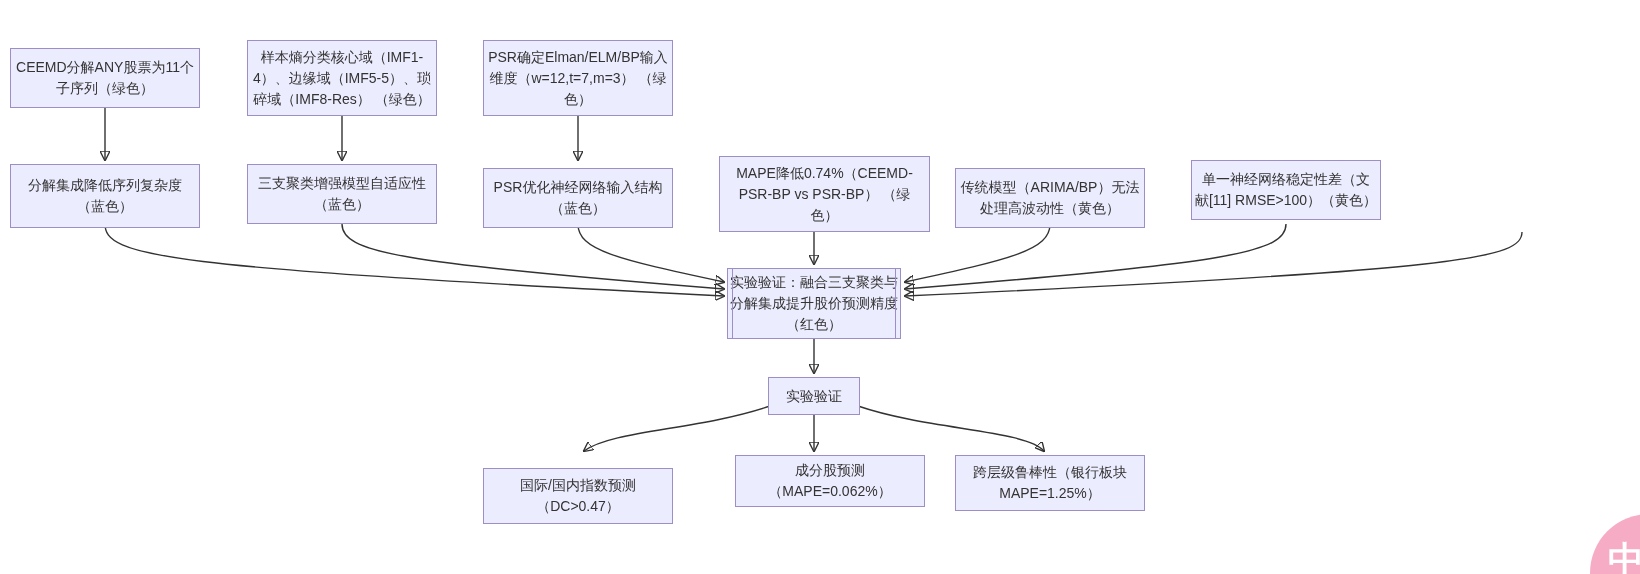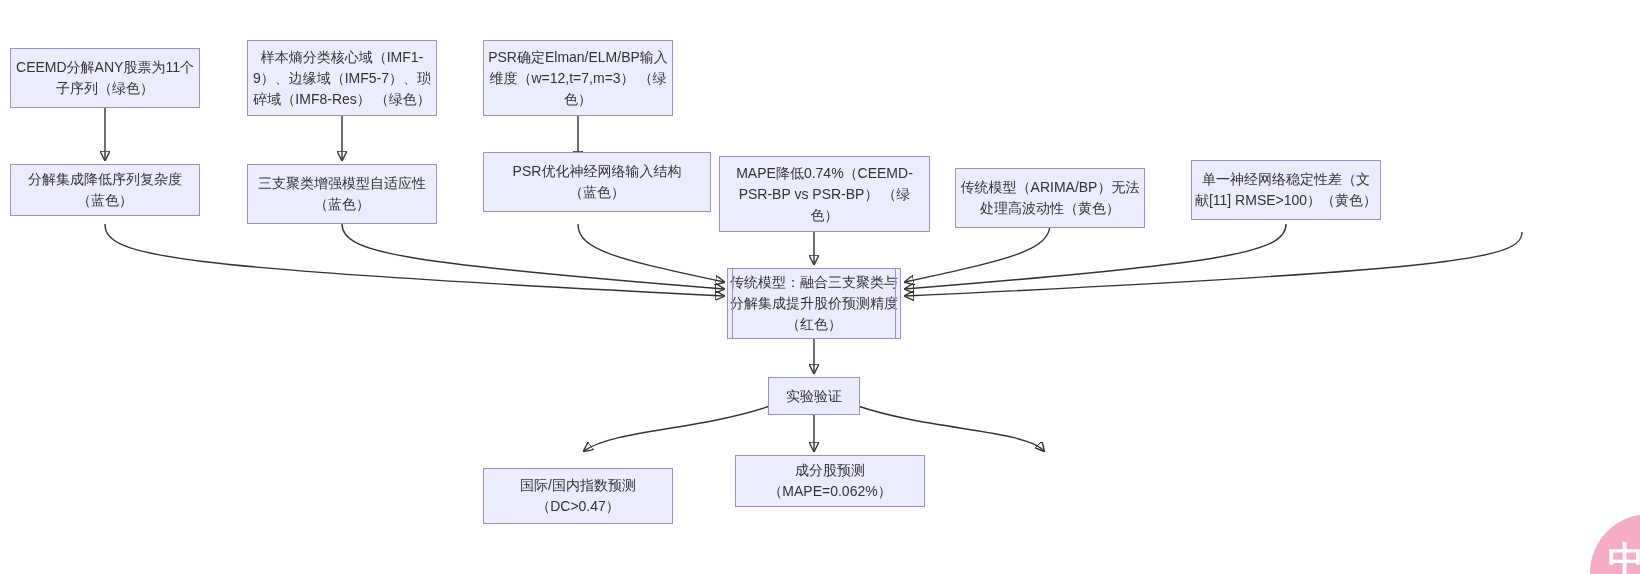--- a/index.html
+++ b/index.html
@@ -60,71 +60,75 @@
     <path d="M814 415 L814 451" marker-end="url(#ah)"></path>
     <path d="M858 406 C928 430, 1026 430, 1044 451" marker-end="url(#ah)"></path>
   </svg>
 
   <div class="node" style="left:10px;top:48px;width:190px;height:60px">
     <span>CEEMD分解ANY股票为11个
 子序列（绿色）</span>
   </div>
   <div class="node" style="left:247px;top:40px;width:190px;height:76px">
     <span>样本熵分类核心域（IMF1-
-9）、边缘域（IMF5-7）、琐
+4）、边缘域（IMF5-5）、琐
 碎域（IMF8-Res） （绿色）</span>
   </div>
   <div class="node" style="left:483px;top:40px;width:190px;height:76px">
     <span>PSR确定Elman/ELM/BP输入
 维度（w=12,t=7,m=3） （绿
 色）</span>
   </div>
 
-  <div class="node" style="left:10px;top:164px;width:190px;height:52px">
+  <div class="node" style="left:10px;top:164px;width:190px;height:64px">
     <span>分解集成降低序列复杂度
 （蓝色）</span>
   </div>
   <div class="node" style="left:247px;top:164px;width:190px;height:60px">
     <span>三支聚类增强模型自适应性
 （蓝色）</span>
   </div>
-  <div class="node" style="left:483px;top:152px;width:228px;height:60px">
+  <div class="node" style="left:483px;top:168px;width:190px;height:60px">
     <span>PSR优化神经网络输入结构
 （蓝色）</span>
   </div>
   <div class="node" style="left:719px;top:156px;width:211px;height:76px">
     <span>MAPE降低0.74%（CEEMD-
 PSR-BP vs PSR-BP） （绿
 色）</span>
   </div>
   <div class="node" style="left:955px;top:168px;width:190px;height:60px">
     <span>传统模型（ARIMA/BP）无法
 处理高波动性（黄色）</span>
   </div>
   <div class="node" style="left:1191px;top:160px;width:190px;height:60px">
     <span>单一神经网络稳定性差（文
 献[11] RMSE&gt;100）（黄色）</span>
   </div>
 
   <div class="node subroutine" style="left:727px;top:268px;width:174px;height:71px">
-    <span>传统模型：融合三支聚类与
+    <span>实验验证：融合三支聚类与
 分解集成提升股价预测精度
 （红色）</span>
   </div>
 
   <div class="node" style="left:768px;top:377px;width:92px;height:38px">
     <span>实验验证</span>
   </div>
 
   <div class="node" style="left:483px;top:468px;width:190px;height:56px">
     <span>国际/国内指数预测
 （DC&gt;0.47）</span>
   </div>
   <div class="node" style="left:735px;top:455px;width:190px;height:52px">
     <span>成分股预测
 （MAPE=0.062%）</span>
   </div>
+  <div class="node" style="left:955px;top:455px;width:190px;height:56px">
+    <span>跨层级鲁棒性（银行板块
+MAPE=1.25%）</span>
+  </div>
 
   <div class="badge">
     <span>中A</span>
   </div>
 
 </div>
 
 </body></html>

